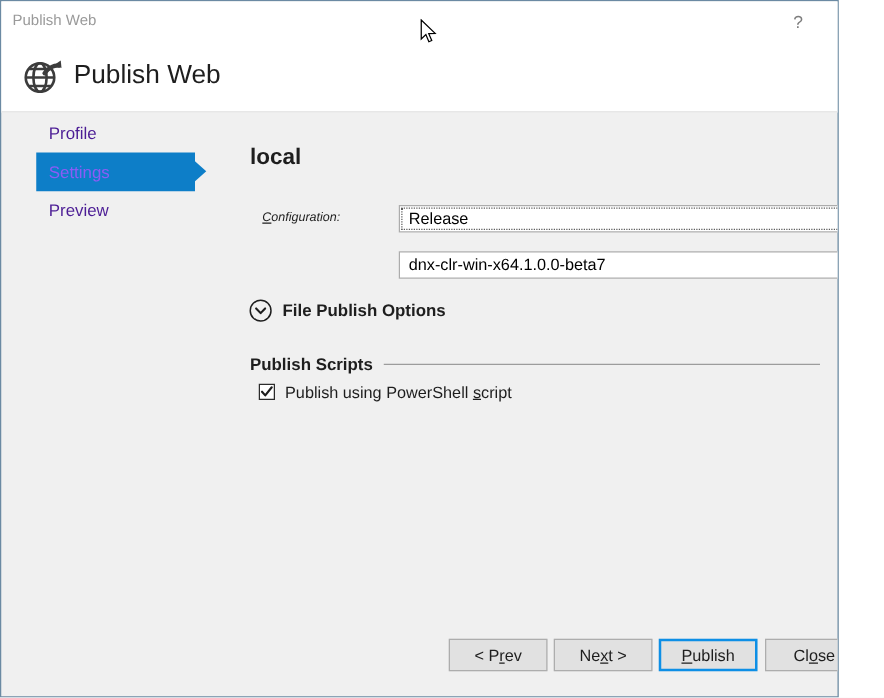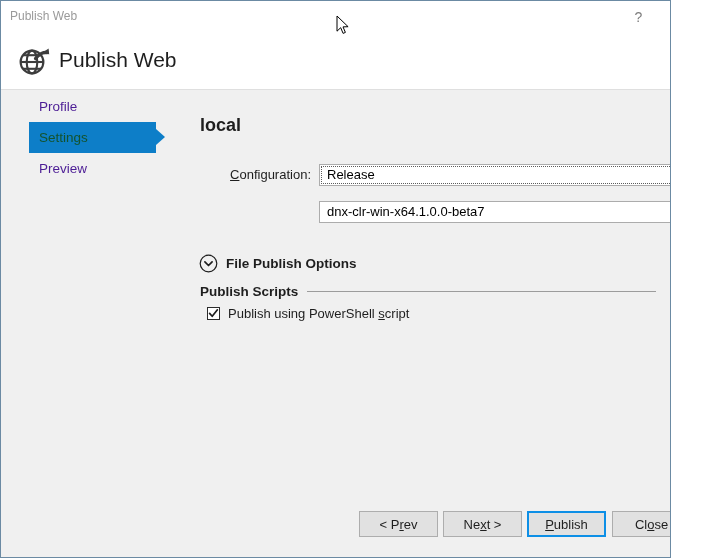--- a/index.html
+++ b/index.html
@@ -99,21 +99,21 @@
     display: flex;
     align-items: center;
     padding-left: 38px;
     font-size: 13.5px;
     color: #4c1d95;
     cursor: default;
     user-select: none;
     box-sizing: border-box;
   }
   .nav-item.selected {
-    color: #14532d;
+    color: #8b5cf6;
   }
   .nav-item.selected .nav-bg {
     position: absolute;
     left: 28px;
     top: 0;
     width: 127px;
     height: 31px;
     background: #0d7ec8;
     z-index: 0;
   }
@@ -156,25 +156,26 @@
     width: 100%;
     height: 22px;
   }
   .form-row.row1 { top: 73px; }
   .form-row.row2 { top: 110px; }
 
   .field-label {
     position: absolute;
     left: 0;
     width: 140px;
-    text-align: right;
-    font-size: 13px;
+    text-align: center;
+    font-size: 10px;
     color: #1e1e1e;
     line-height: 22px;
     white-space: nowrap;
+    font-style: italic;
   }
   .u { text-decoration: underline; }
 
   .combo {
     position: absolute;
     left: 148px;
     width: 371px;
     height: 22px;
     box-sizing: border-box;
     background: #ffffff;
@@ -204,21 +205,21 @@
     width: 0; height: 0;
     border-left: 4px solid transparent;
     border-right: 4px solid transparent;
     border-top: 4px solid #4c4c4c;
   }
 
   
   .expander {
     position: absolute;
     left: 28px;
-    top: 163px;
+    top: 148px;
     display: flex;
     align-items: center;
     cursor: default;
     user-select: none;
   }
   .expander-icon {
     width: 19px;
     height: 19px;
     margin-right: 8px;
     flex: 0 0 auto;

